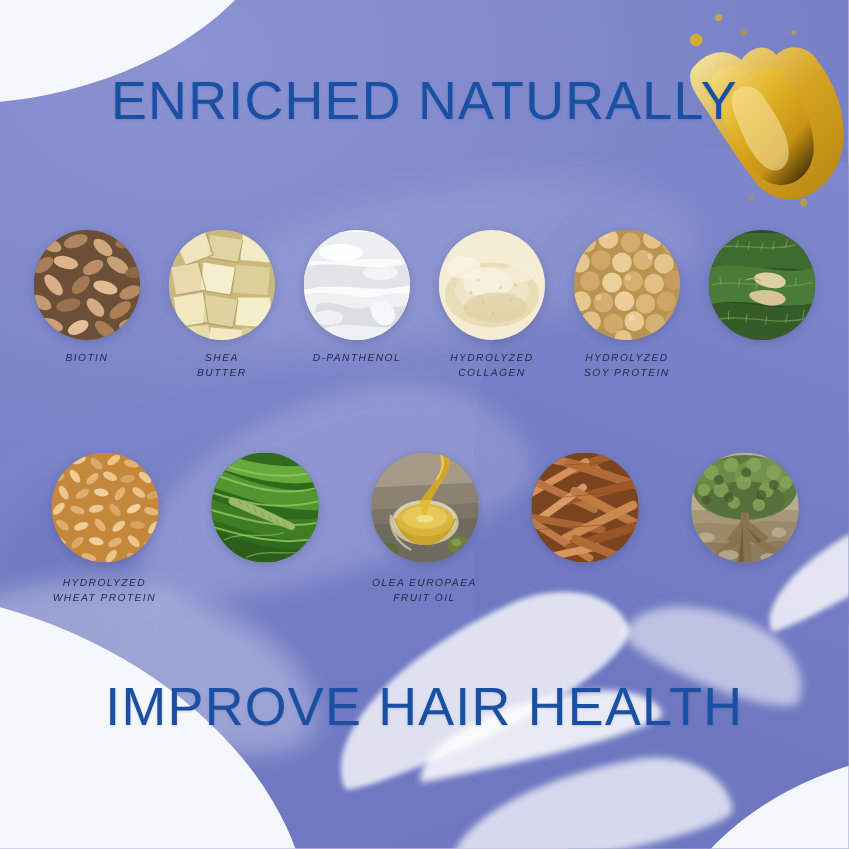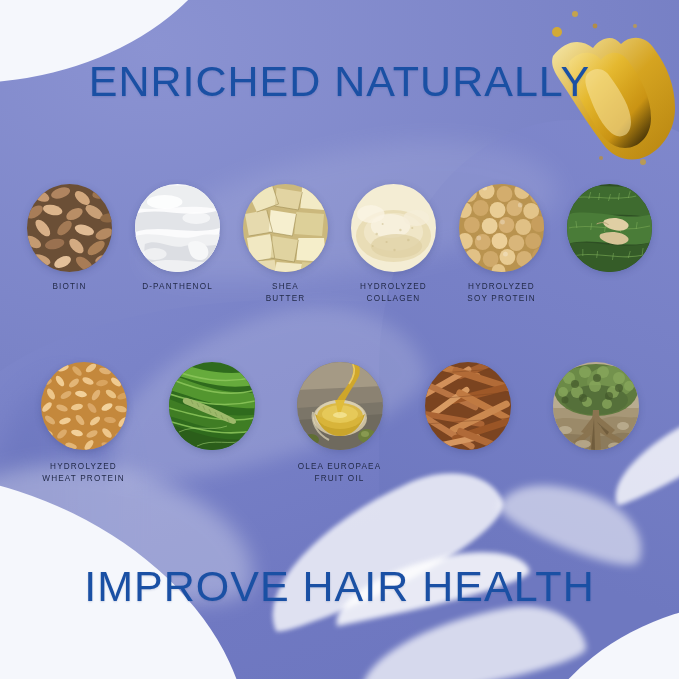--- a/index.html
+++ b/index.html
@@ -100,28 +100,28 @@
   .oil-splash svg{width:100%;height:100%;display:block;}
 
   
   .headline{
     position:absolute;left:0;width:679px;text-align:center;
     color:#1a50a4;font-weight:400;letter-spacing:1px;
     font-family:"Liberation Sans", sans-serif;
     text-shadow:0 1px 2px rgba(40,60,130,.18);
   }
   #headline-top{top:57px;font-size:43px;}
-  #headline-bottom{top:562px;font-size:43px;}
+  #headline-bottom{top:542px;font-size:43px;}
 
   
   .row{position:absolute;left:0;width:679px;display:flex;justify-content:center;}
   #row-1{top:184px;gap:22px;}
   #row-2{top:362px;gap:28px;}
 
-  .item{width:86px;display:flex;flex-direction:column;align-items:center;}
+  .item{width:86px;display:flex;flex-direction:column;align-items:center;font-style:italic;}
   #row-2 .item{width:100px;}
 
   .thumb{
     width:85px;height:88px;border-radius:50%;
     overflow:hidden;position:relative;
     box-shadow:0 2px 7px rgba(45,55,110,.25);
   }
   #row-2 .thumb{width:86px;height:88px;}
   .thumb svg{display:block;width:100%;height:100%;}
 
@@ -220,37 +220,20 @@
             <ellipse cx="78" cy="76" rx="9" ry="5" fill="#c09471" transform="rotate(-8 78 76)"></ellipse>
           </g>
         </svg>
       </div>
       <div class="caption">BIOTIN</div>
     </div>
 
     <div class="item">
       <div class="thumb">
         <svg viewBox="0 0 86 88" preserveAspectRatio="none">
-          <rect width="86" height="88" fill="#fbfbfc"></rect>
-          <path d="M0 6 C22 -2 48 4 86 0 L86 26 C58 18 30 28 0 24 Z" fill="#eceef0"></path>
-          <path d="M0 30 C26 22 54 36 86 26 L86 44 C56 52 28 40 0 48 Z" fill="#e2e4e8"></path>
-          <path d="M0 52 C22 46 44 58 64 52 C74 49 80 52 86 50 L86 88 L0 88 Z" fill="#eff0f2"></path>
-          <path d="M10 60 C24 54 36 66 50 62 C62 59 70 64 86 60 L86 76 C64 82 40 72 18 78 C12 80 8 72 10 60 Z" fill="#dcdee3"></path>
-          <path d="M56 58 C66 54 76 62 74 70 C72 78 60 78 56 70 C54 64 52 60 56 58 Z" fill="#f6f7f8"></path>
-          <ellipse cx="30" cy="18" rx="18" ry="7" fill="#ffffff" opacity="0.85"></ellipse>
-          <ellipse cx="62" cy="34" rx="14" ry="6" fill="#ffffff" opacity="0.6"></ellipse>
-          <ellipse cx="20" cy="70" rx="12" ry="6" fill="#ffffff" opacity="0.55"></ellipse>
-        </svg>
-      </div>
-      <div class="caption">D-PANTHENOL</div>
-    </div>
-
-    <div class="item">
-      <div class="thumb">
-        <svg viewBox="0 0 86 88" preserveAspectRatio="none">
           <rect width="86" height="88" fill="#cbb87c"></rect>
           <polygon points="4,6 30,2 36,20 14,28" fill="#efe6bd"></polygon>
           <polygon points="34,4 60,8 56,26 32,22" fill="#e2d4a2"></polygon>
           <polygon points="60,2 84,8 82,26 58,24" fill="#f3ebc6"></polygon>
           <polygon points="2,30 24,26 30,48 6,52" fill="#e6daae"></polygon>
           <polygon points="28,26 54,30 50,52 26,48" fill="#f6efcf"></polygon>
           <polygon points="54,28 82,30 80,52 52,50" fill="#ddd099"></polygon>
           <polygon points="4,54 28,50 32,74 8,78" fill="#f1e8c2"></polygon>
           <polygon points="30,52 56,56 52,78 28,74" fill="#e0d3a0"></polygon>
           <polygon points="56,54 82,54 84,78 54,76" fill="#f5eeca"></polygon>
@@ -263,20 +246,37 @@
               <path d="M60 8 L56 26 L32 22"></path>
             <path d="M24 26 L30 48 L6 52"></path>
               <path d="M54 30 L50 52 L26 48"></path>
             <path d="M28 50 L32 74 L8 78"></path>
               <path d="M56 56 L52 78 L28 74"></path>
           </g>
         </svg>
       </div>
       <div class="caption">SHEA
 BUTTER</div>
+    </div>
+
+    <div class="item">
+      <div class="thumb">
+        <svg viewBox="0 0 86 88" preserveAspectRatio="none">
+          <rect width="86" height="88" fill="#fbfbfc"></rect>
+          <path d="M0 6 C22 -2 48 4 86 0 L86 26 C58 18 30 28 0 24 Z" fill="#eceef0"></path>
+          <path d="M0 30 C26 22 54 36 86 26 L86 44 C56 52 28 40 0 48 Z" fill="#e2e4e8"></path>
+          <path d="M0 52 C22 46 44 58 64 52 C74 49 80 52 86 50 L86 88 L0 88 Z" fill="#eff0f2"></path>
+          <path d="M10 60 C24 54 36 66 50 62 C62 59 70 64 86 60 L86 76 C64 82 40 72 18 78 C12 80 8 72 10 60 Z" fill="#dcdee3"></path>
+          <path d="M56 58 C66 54 76 62 74 70 C72 78 60 78 56 70 C54 64 52 60 56 58 Z" fill="#f6f7f8"></path>
+          <ellipse cx="30" cy="18" rx="18" ry="7" fill="#ffffff" opacity="0.85"></ellipse>
+          <ellipse cx="62" cy="34" rx="14" ry="6" fill="#ffffff" opacity="0.6"></ellipse>
+          <ellipse cx="20" cy="70" rx="12" ry="6" fill="#ffffff" opacity="0.55"></ellipse>
+        </svg>
+      </div>
+      <div class="caption">D-PANTHENOL</div>
     </div>
 
     <div class="item">
       <div class="thumb">
         <svg viewBox="0 0 86 88" preserveAspectRatio="none">
           <rect width="86" height="88" fill="#f4edd4"></rect>
           <ellipse cx="43" cy="52" rx="38" ry="26" fill="#e9ddb6"></ellipse>
           <ellipse cx="43" cy="48" rx="30" ry="19" fill="#f0e6c7"></ellipse>
           <ellipse cx="40" cy="42" rx="20" ry="12" fill="#f7f0dc"></ellipse>
           <ellipse cx="46" cy="62" rx="26" ry="12" fill="#ded0a4" opacity="0.7"></ellipse>

